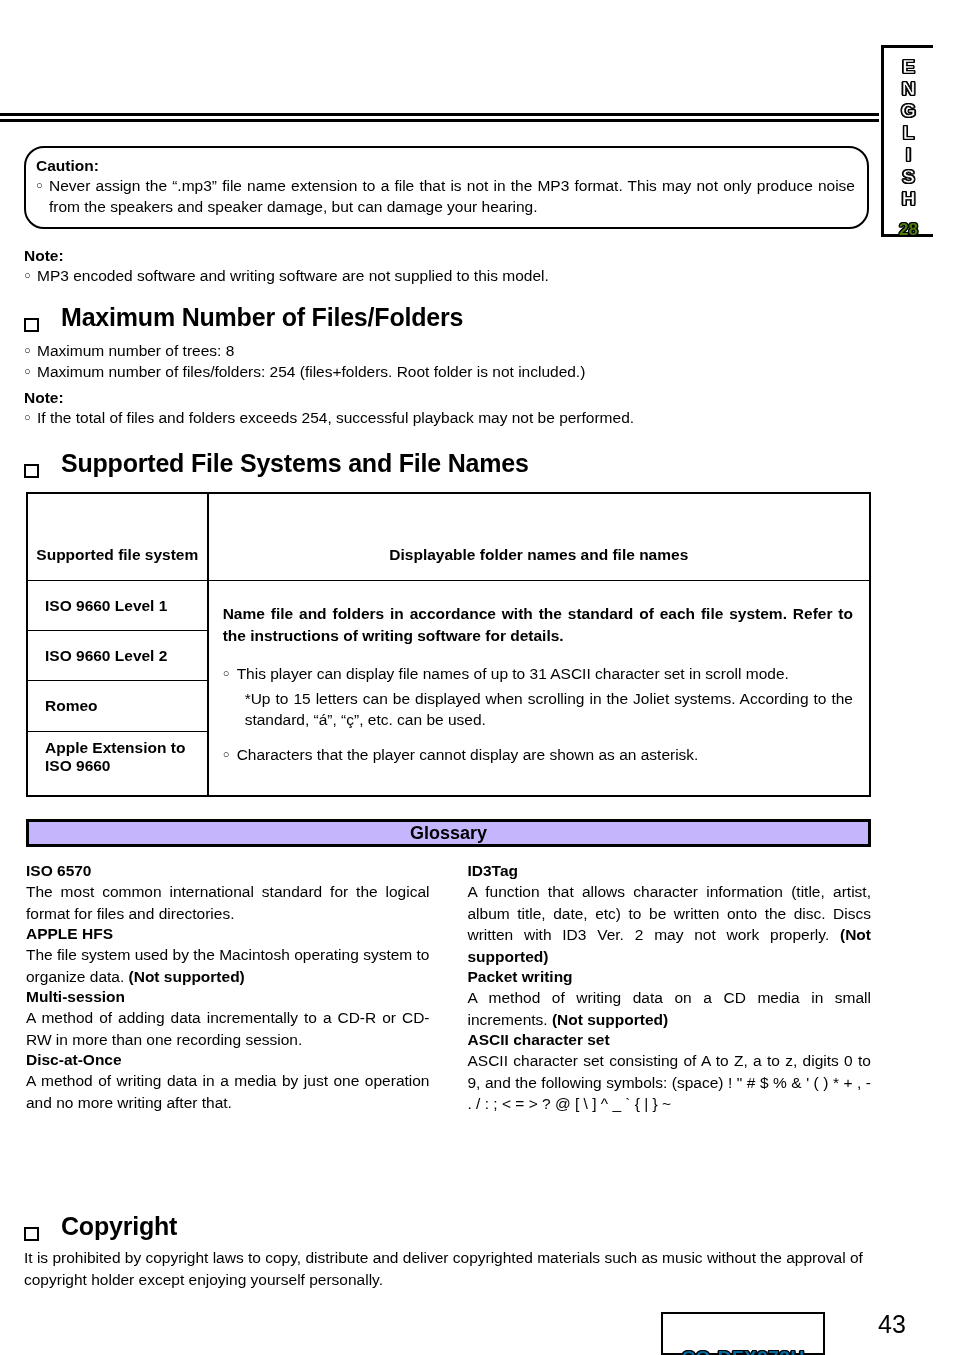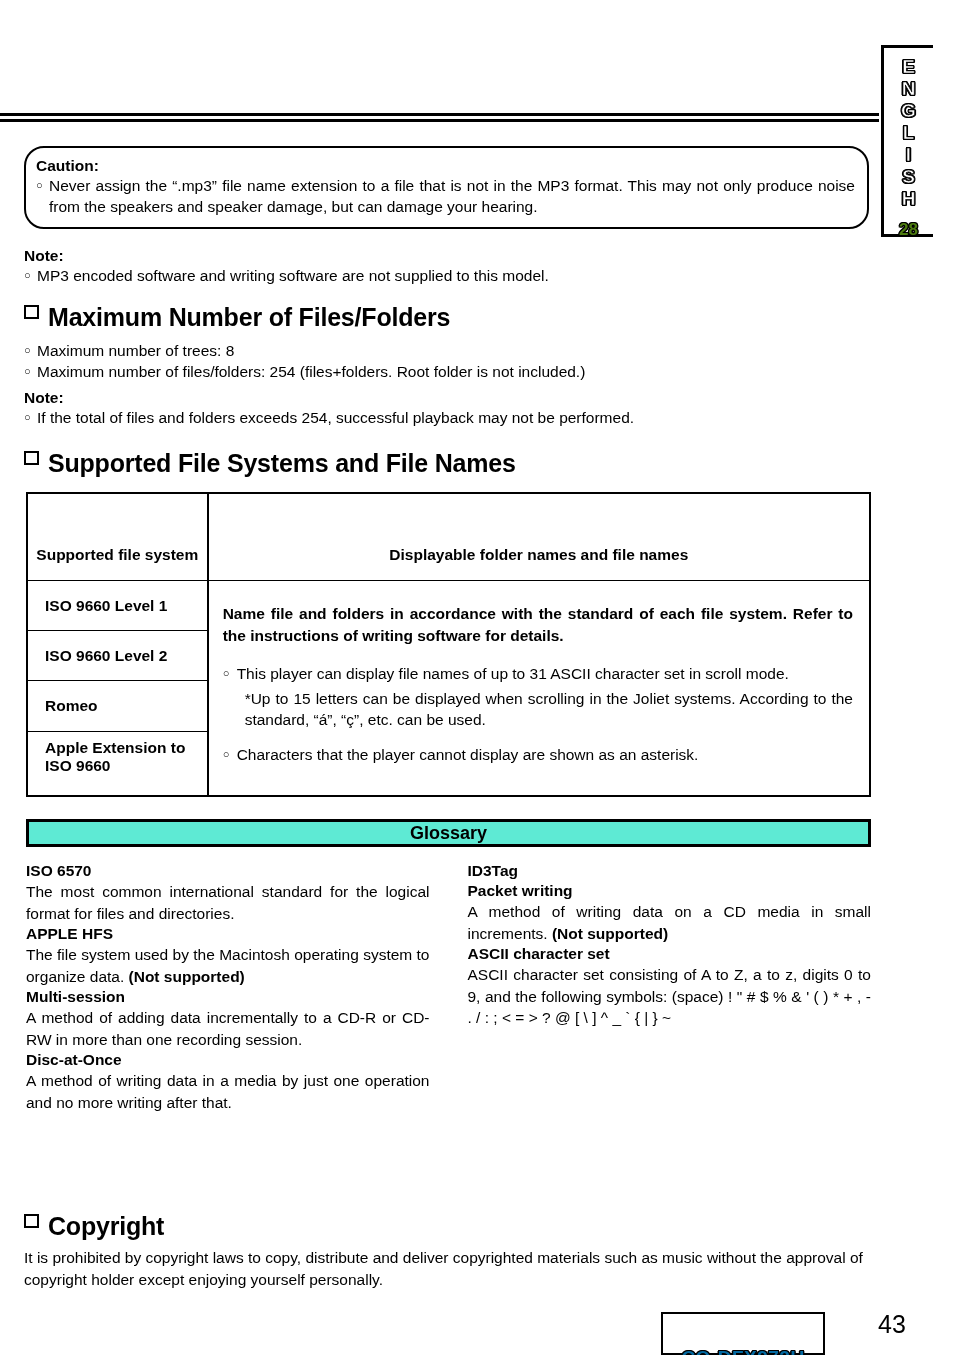--- a/index.html
+++ b/index.html
@@ -120,22 +120,22 @@
     font-weight: bold;
     font-size: 15.5px;
     line-height: 19px;
   }
 
   
   .sec-head {
     position: absolute;
     left: 24px;
     display: flex;
-    align-items: flex-start;
-    gap: 9px;
+    align-items: flex-end;
+    gap: 22px;
   }
   .sq-icon {
     display: inline-block;
     width: 15px;
     height: 14px;
     border: 2.5px solid #000;
     box-sizing: border-box;
     flex: 0 0 auto;
     position: relative;
     top: 1px;
@@ -226,21 +226,21 @@
     position: absolute;
     left: 26px;
     top: 819px;
     width: 845px;
     height: 28px;
     border: 3px solid #000;
     box-sizing: border-box;
     display: flex;
     align-items: center;
     justify-content: center;
-    background: #5eead4;
+    background: #c4b5fd;
   }
   .glossary-bar-label {
     font-weight: bold;
     font-size: 18px;
     line-height: 18px;
   }
 
   .gloss-cols {
     position: absolute;
     left: 26px;
@@ -412,20 +412,21 @@
       </div>
       <div>
         <div class="gloss-term">Disc-at-Once</div>
         <div class="gloss-def"><span>A method of writing data in a media by just one operation and no more writing after that.</span><b></b></div>
       </div>
     </div>
 
     <div class="gloss-col">
       <div>
         <div class="gloss-term">ID3Tag</div>
+        <div class="gloss-def"><span>A function that allows character information (title, artist, album title, date, etc) to be written onto the disc. Discs written with ID3 Ver. 2 may not work properly. </span><b>(Not supported)</b></div>
       </div>
       <div>
         <div class="gloss-term">Packet writing</div>
         <div class="gloss-def"><span>A method of writing data on a CD media in small increments. </span><b>(Not supported)</b></div>
       </div>
       <div>
         <div class="gloss-term">ASCII character set</div>
         <div class="gloss-def nowrap-sym"><span>ASCII character set consisting of A to Z, a to z, digits 0 to 9, and the following symbols: (space) ! " # $ % &amp; ' ( ) * + , - . / : ; &lt; = &gt; ? @ [ \ ] ^ _ ` { | } ~</span><b></b></div>
       </div>
     </div>

